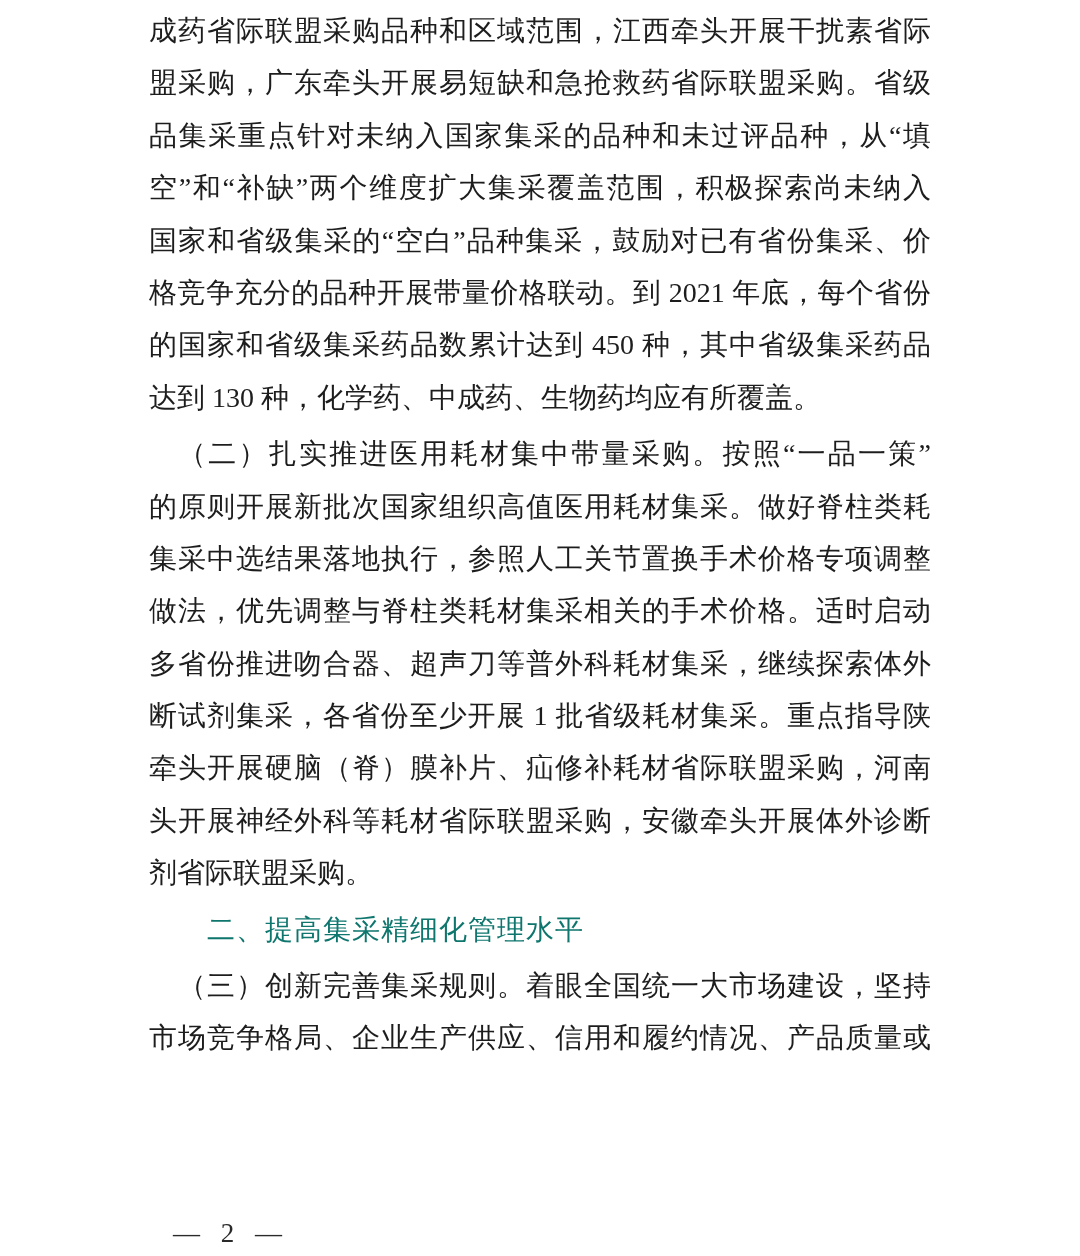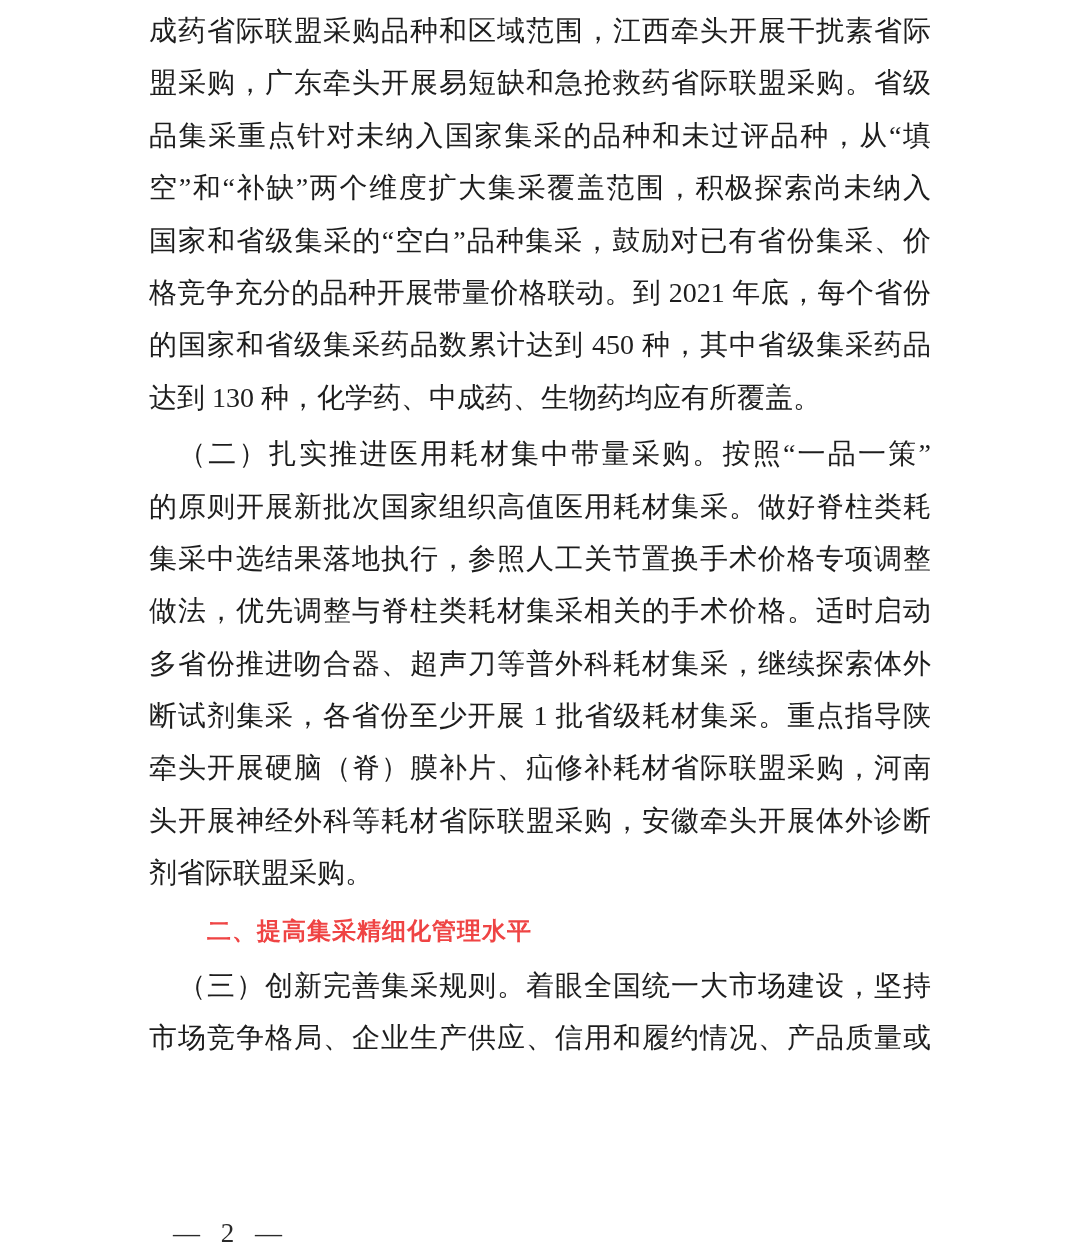--- a/index.html
+++ b/index.html
@@ -42,24 +42,24 @@
   .seg-body {
     font-family: "Liberation Serif", "DejaVu Serif", serif;
     font-weight: 400;
   }
   .seg-kai {
     font-family: "Liberation Serif", "DejaVu Serif", serif;
     font-weight: 400;
   }
   .seg-heading {
     font-family: "Liberation Sans", "DejaVu Sans", sans-serif;
-    font-weight: 700;
-    font-size: 24px;
+    font-weight: 400;
+    font-size: 28px;
     letter-spacing: 1px;
-    color: #ef4444;
+    color: #0f766e;
   }
   .footer {
     position: absolute;
     left: 145px;
     top: 1210px;
     width: 790px;
     height: 46px;
     line-height: 46px;
     padding-left: 28px;
     font-size: 27px;

